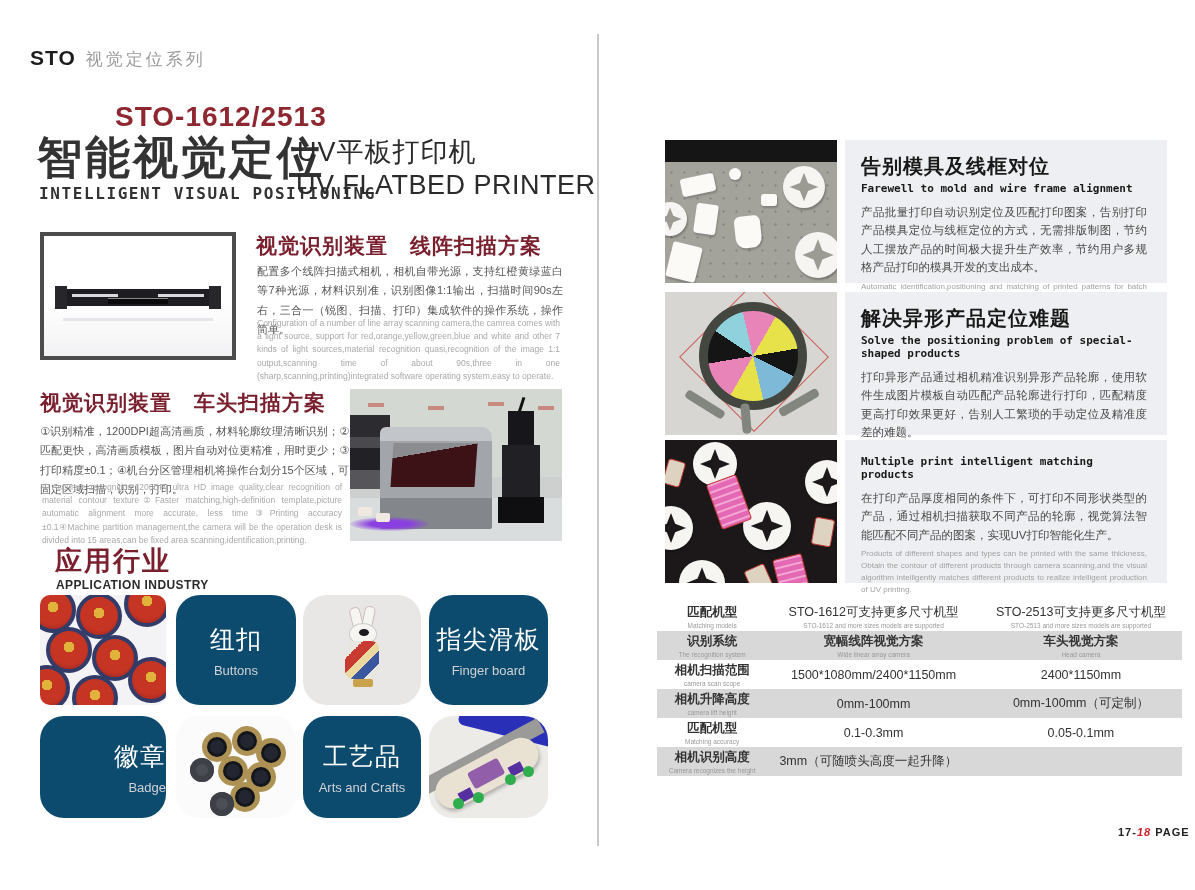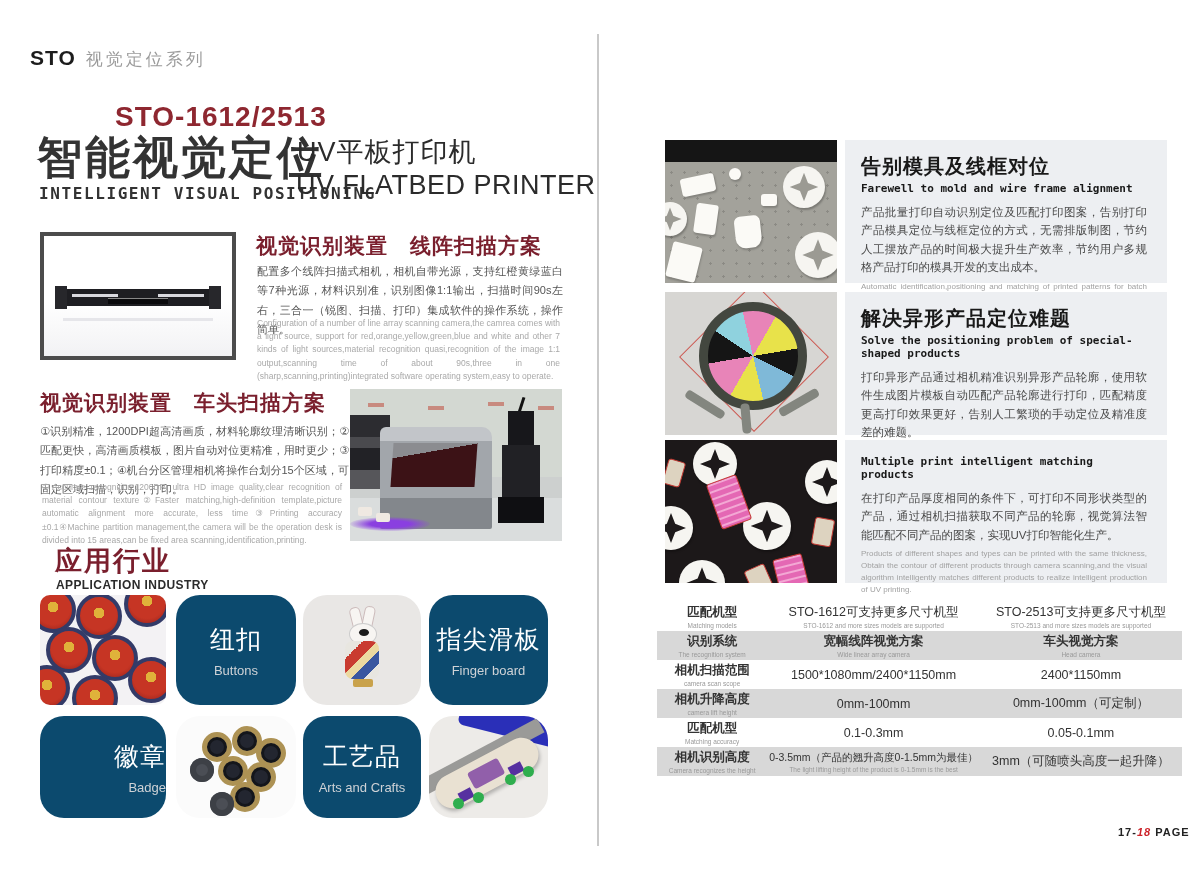--- a/index.html
+++ b/index.html
@@ -369,24 +369,20 @@
       <div class="c3">
           <div class="val">0.05-0.1mm</div>
         </div>
     </div>
 
     <div class="spec-row alt">
       <div class="c1">
           <div class="lab-cn">相机识别高度</div>
           <div class="lab-en">Camera recognizes the height</div>
         </div>
-      <div class="c2">
-          <div class="val-sm">0-3.5mm（产品的翘升高度0-1.5mm为最佳）</div>
-          <div class="val-sub">The light lifting height of the product is 0-1.5mm is the best</div>
-        </div>
       <div class="c3">
           <div class="val">3mm（可随喷头高度一起升降）</div>
         </div>
     </div>
   </div>
 
   <div class="abs pagefoot">
     <span>17-</span><span class="hl">18</span><span> PAGE</span>
   </div>
 

